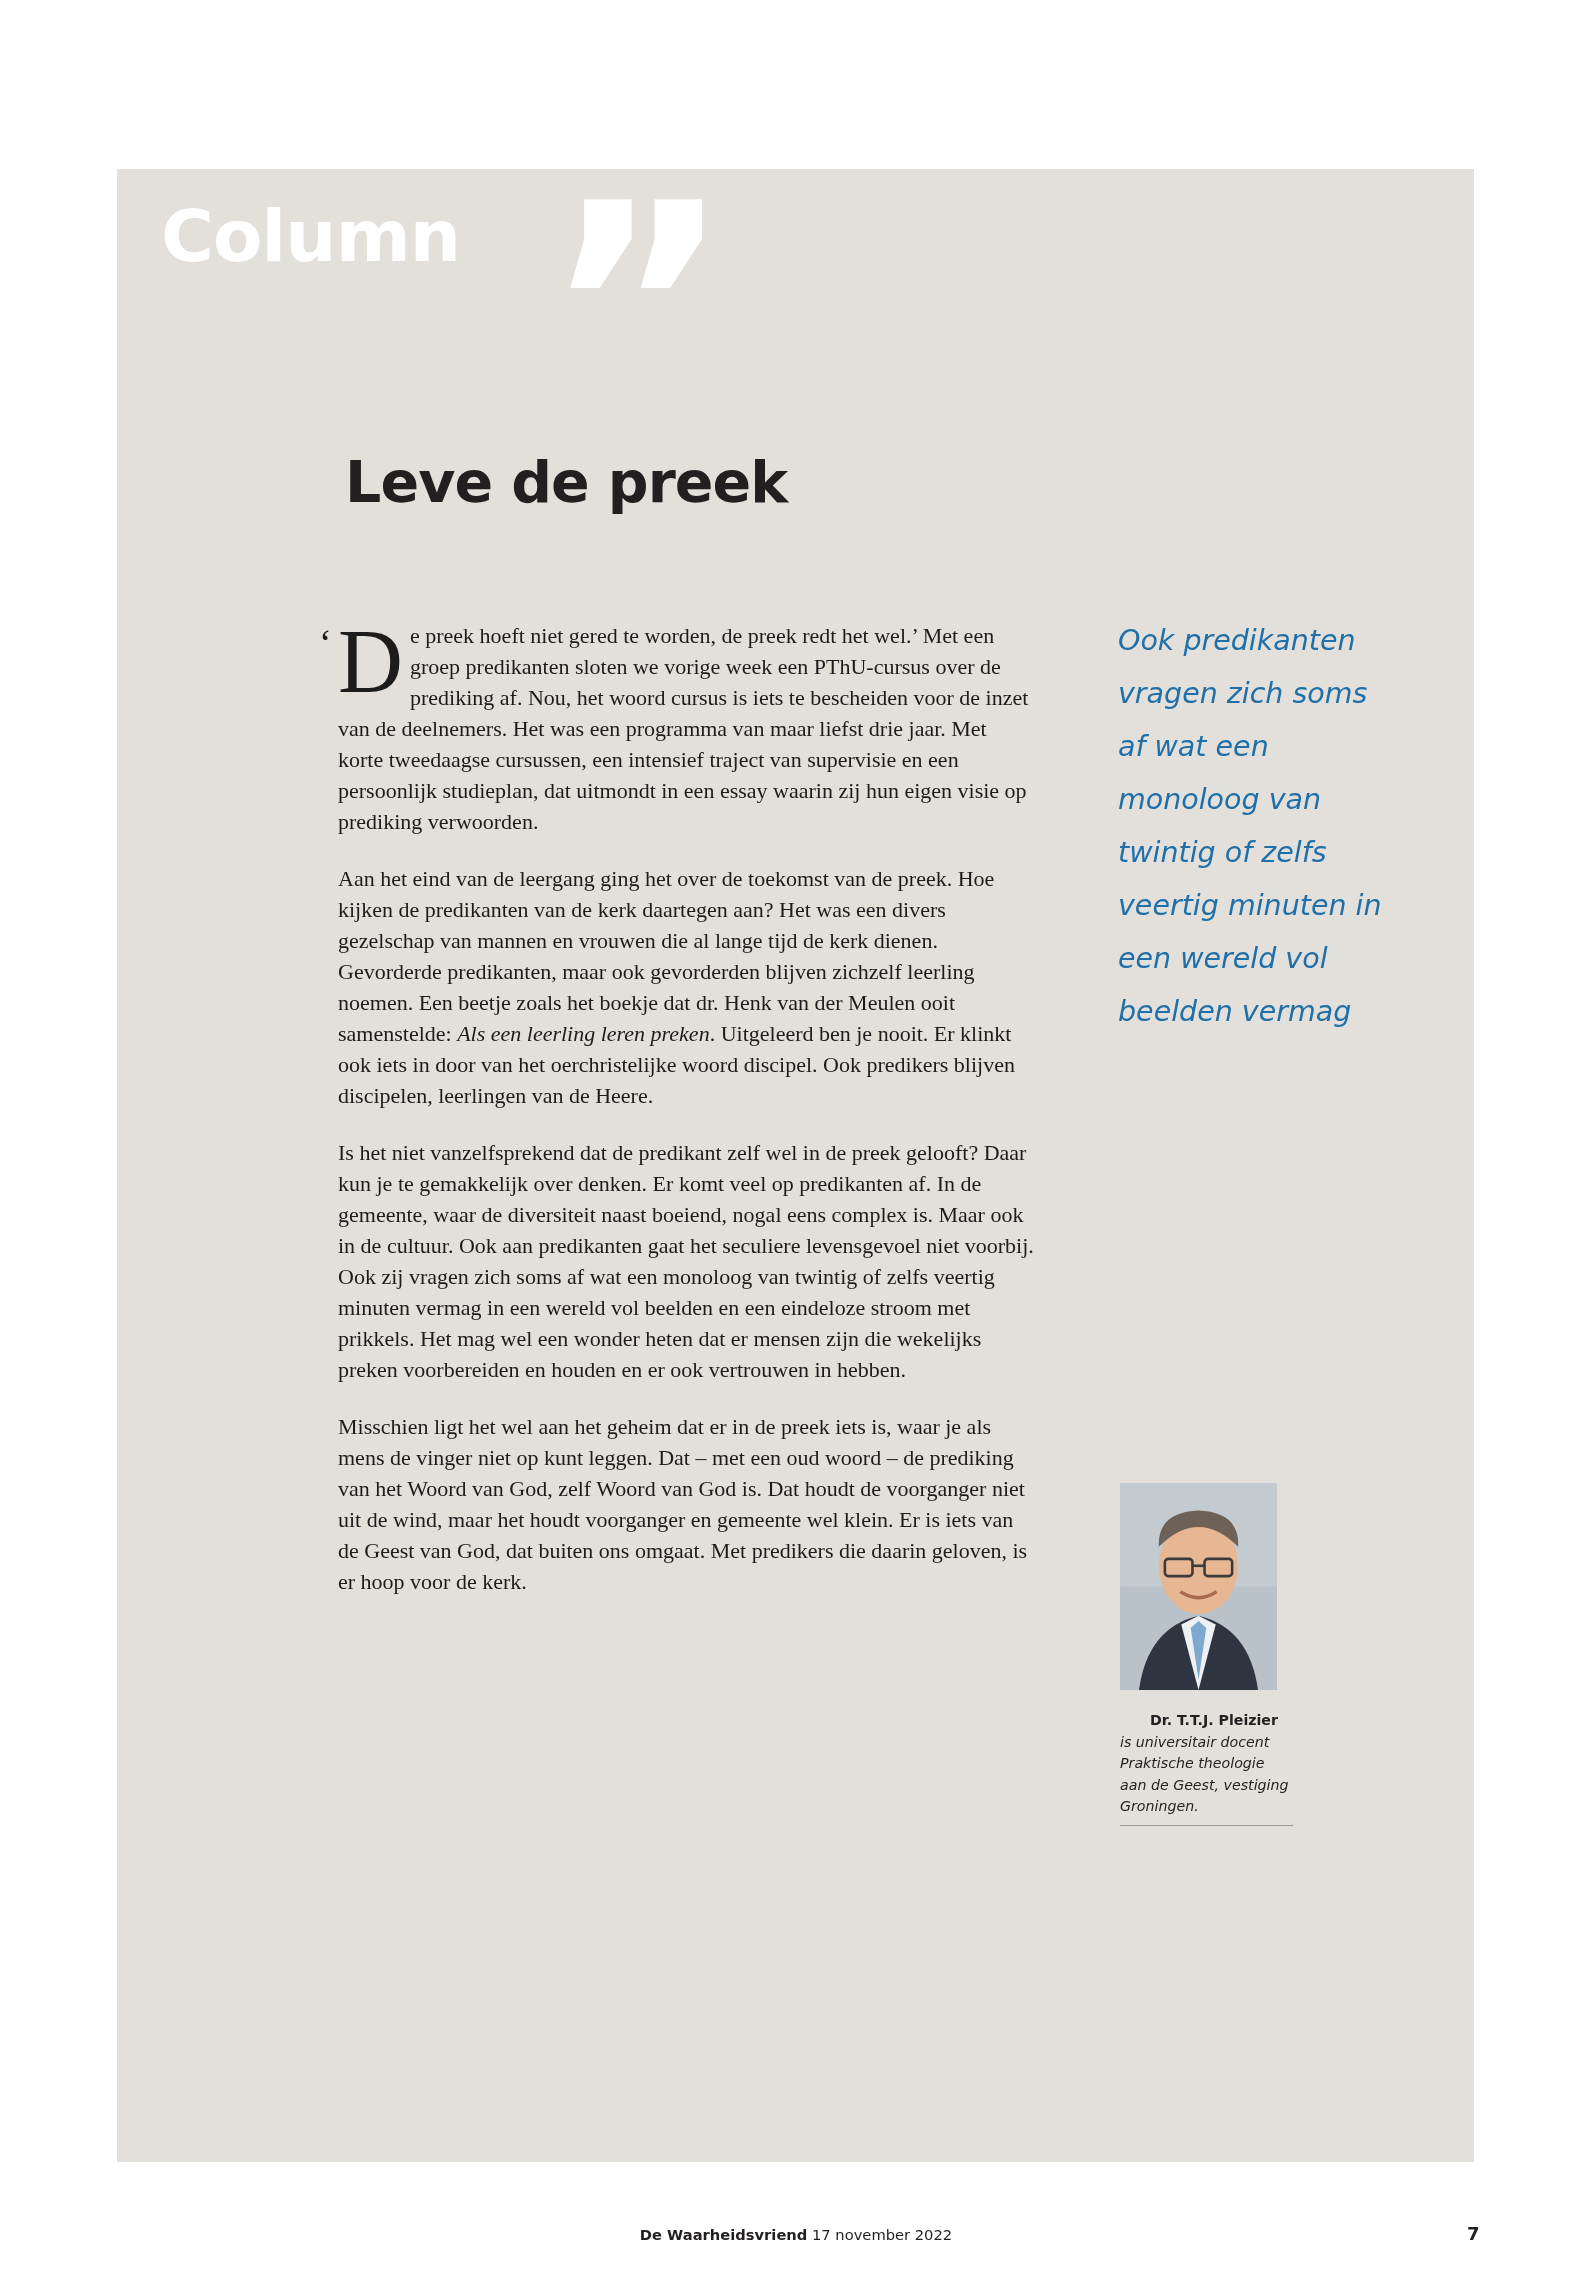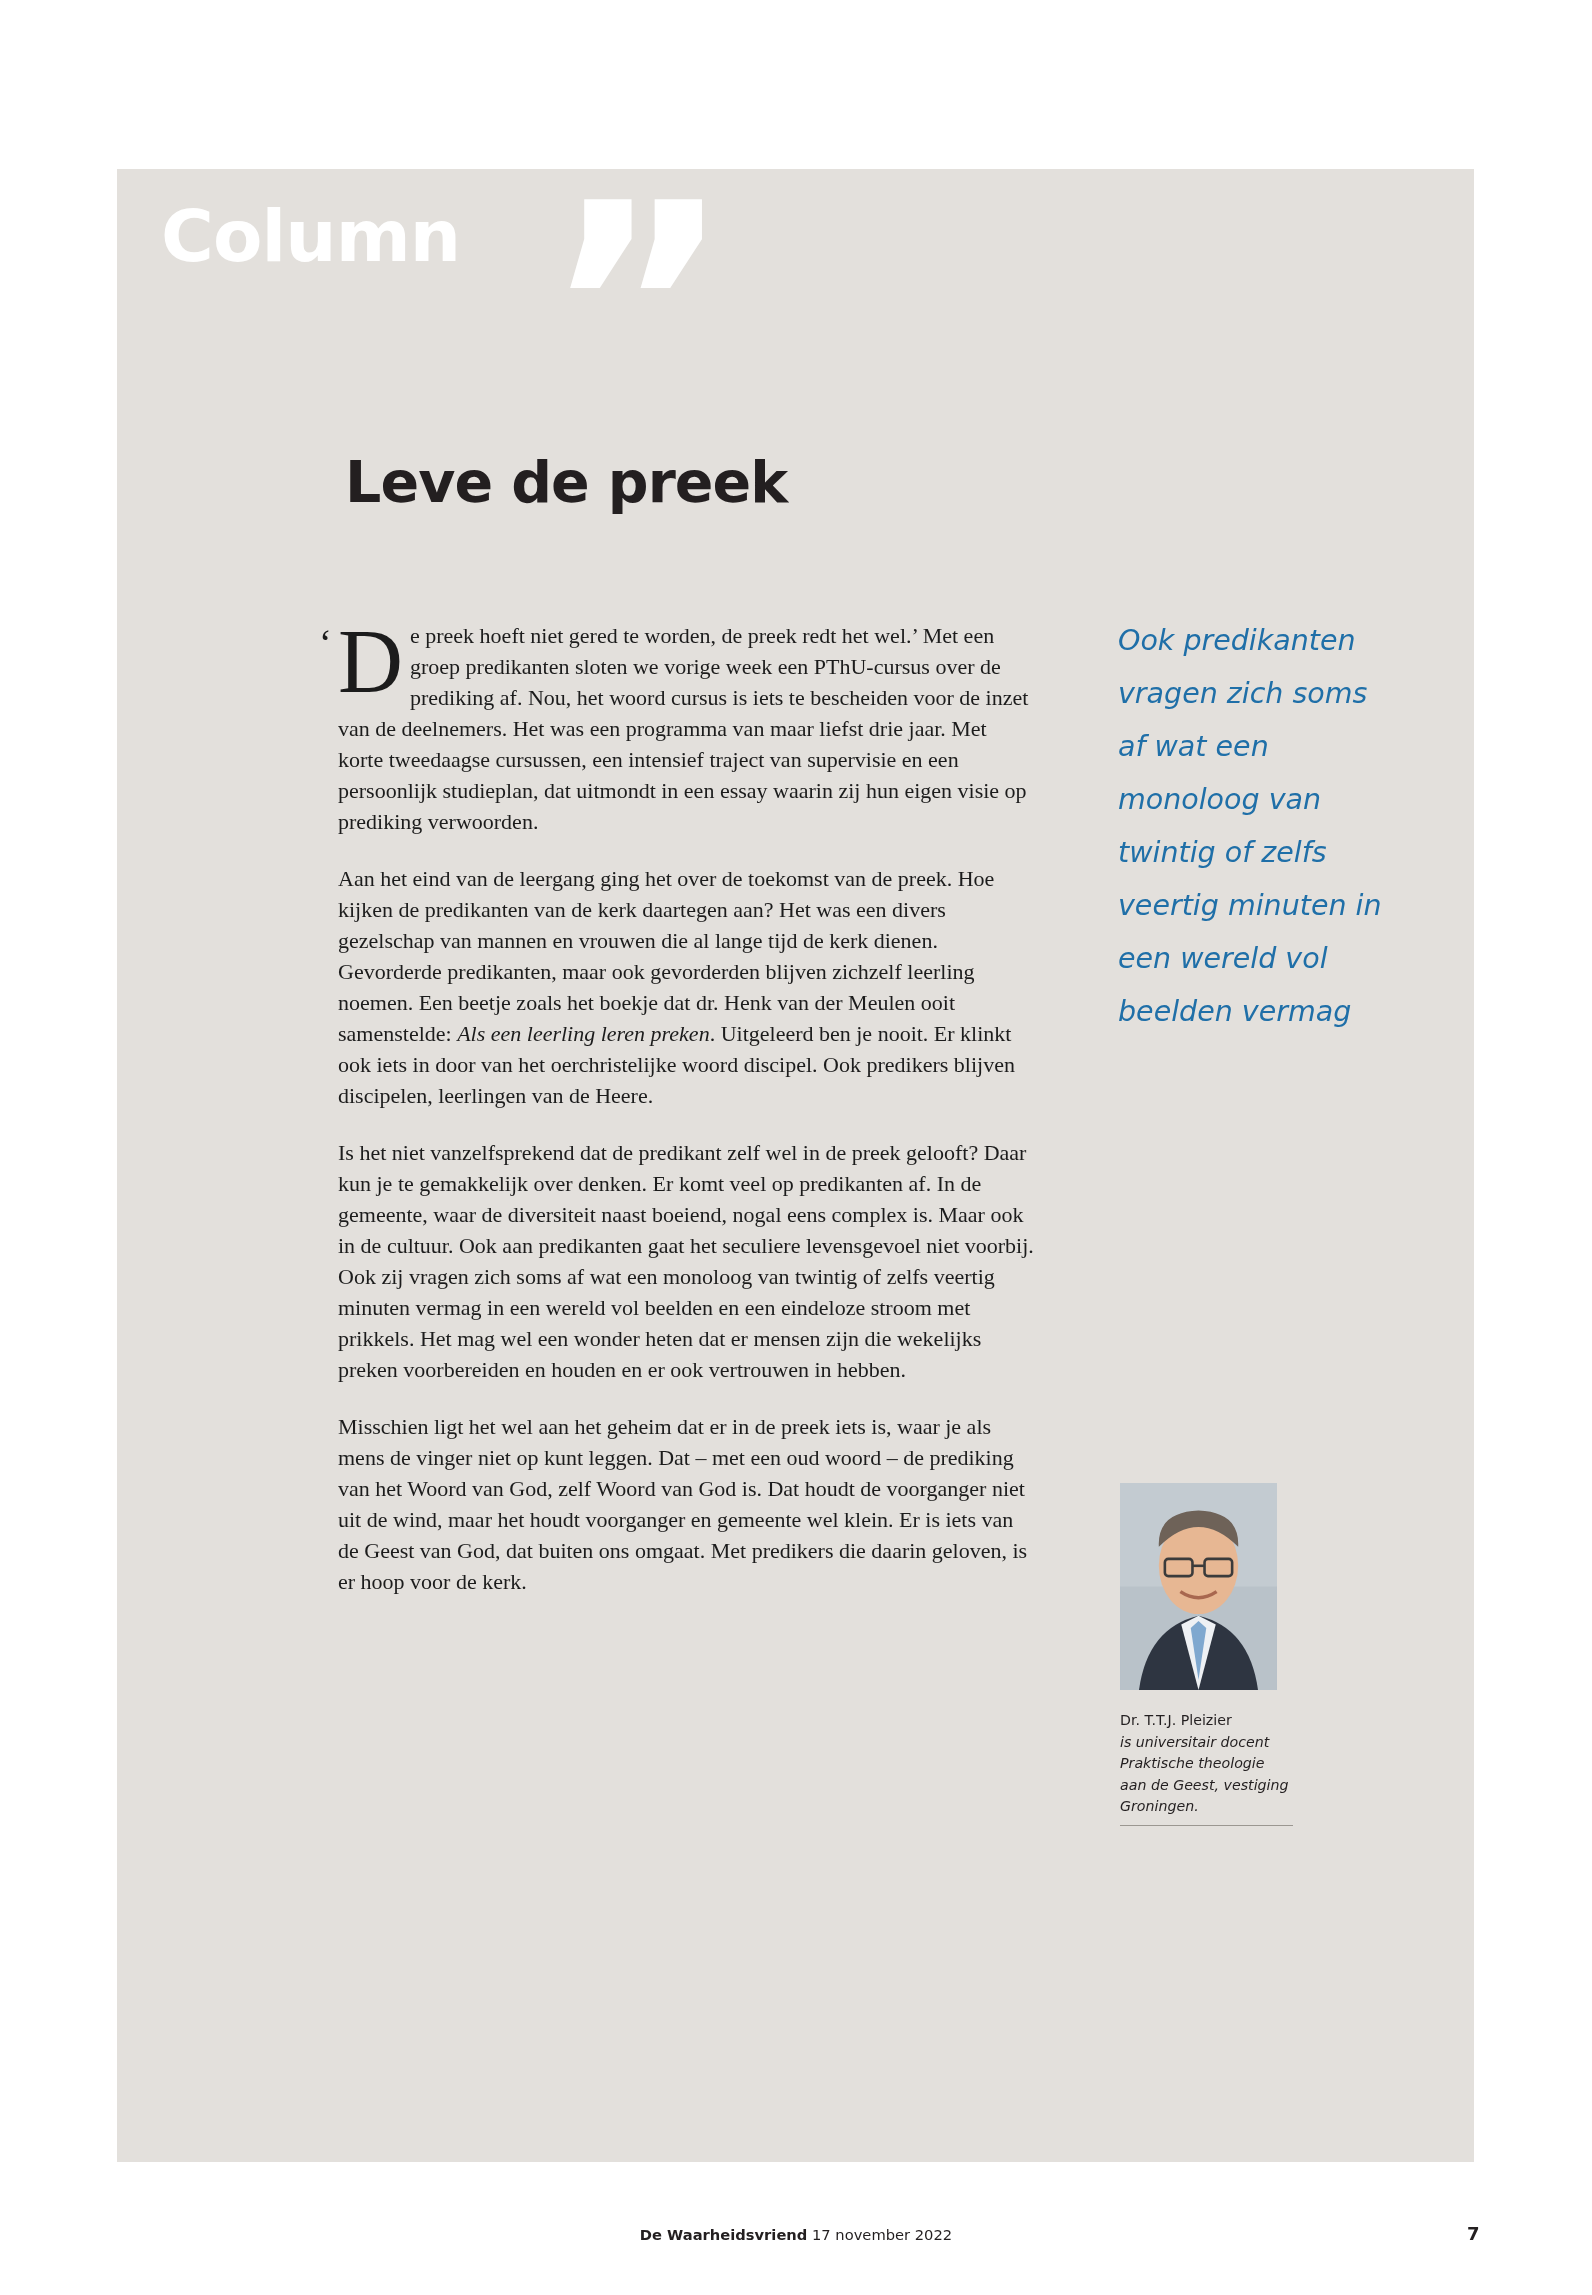--- a/index.html
+++ b/index.html
@@ -134,22 +134,23 @@
     position: absolute;
     left: 1120px;
     top: 1710px;
     width: 173px;
     font-family: "DejaVu Sans", sans-serif;
     font-size: 14.2px;
     line-height: 21.6px;
     color: #231f20;
   }
   .author-caption .name {
-    font-weight: normal;
+    font-weight: bold;
     font-style: normal;
+    margin-left: 30px;
   }
   .author-caption .role {
     font-style: italic;
   }
   .caption-rule {
     position: absolute;
     left: 1120px;
     top: 1825px;
     width: 173px;
     height: 0.9px;

